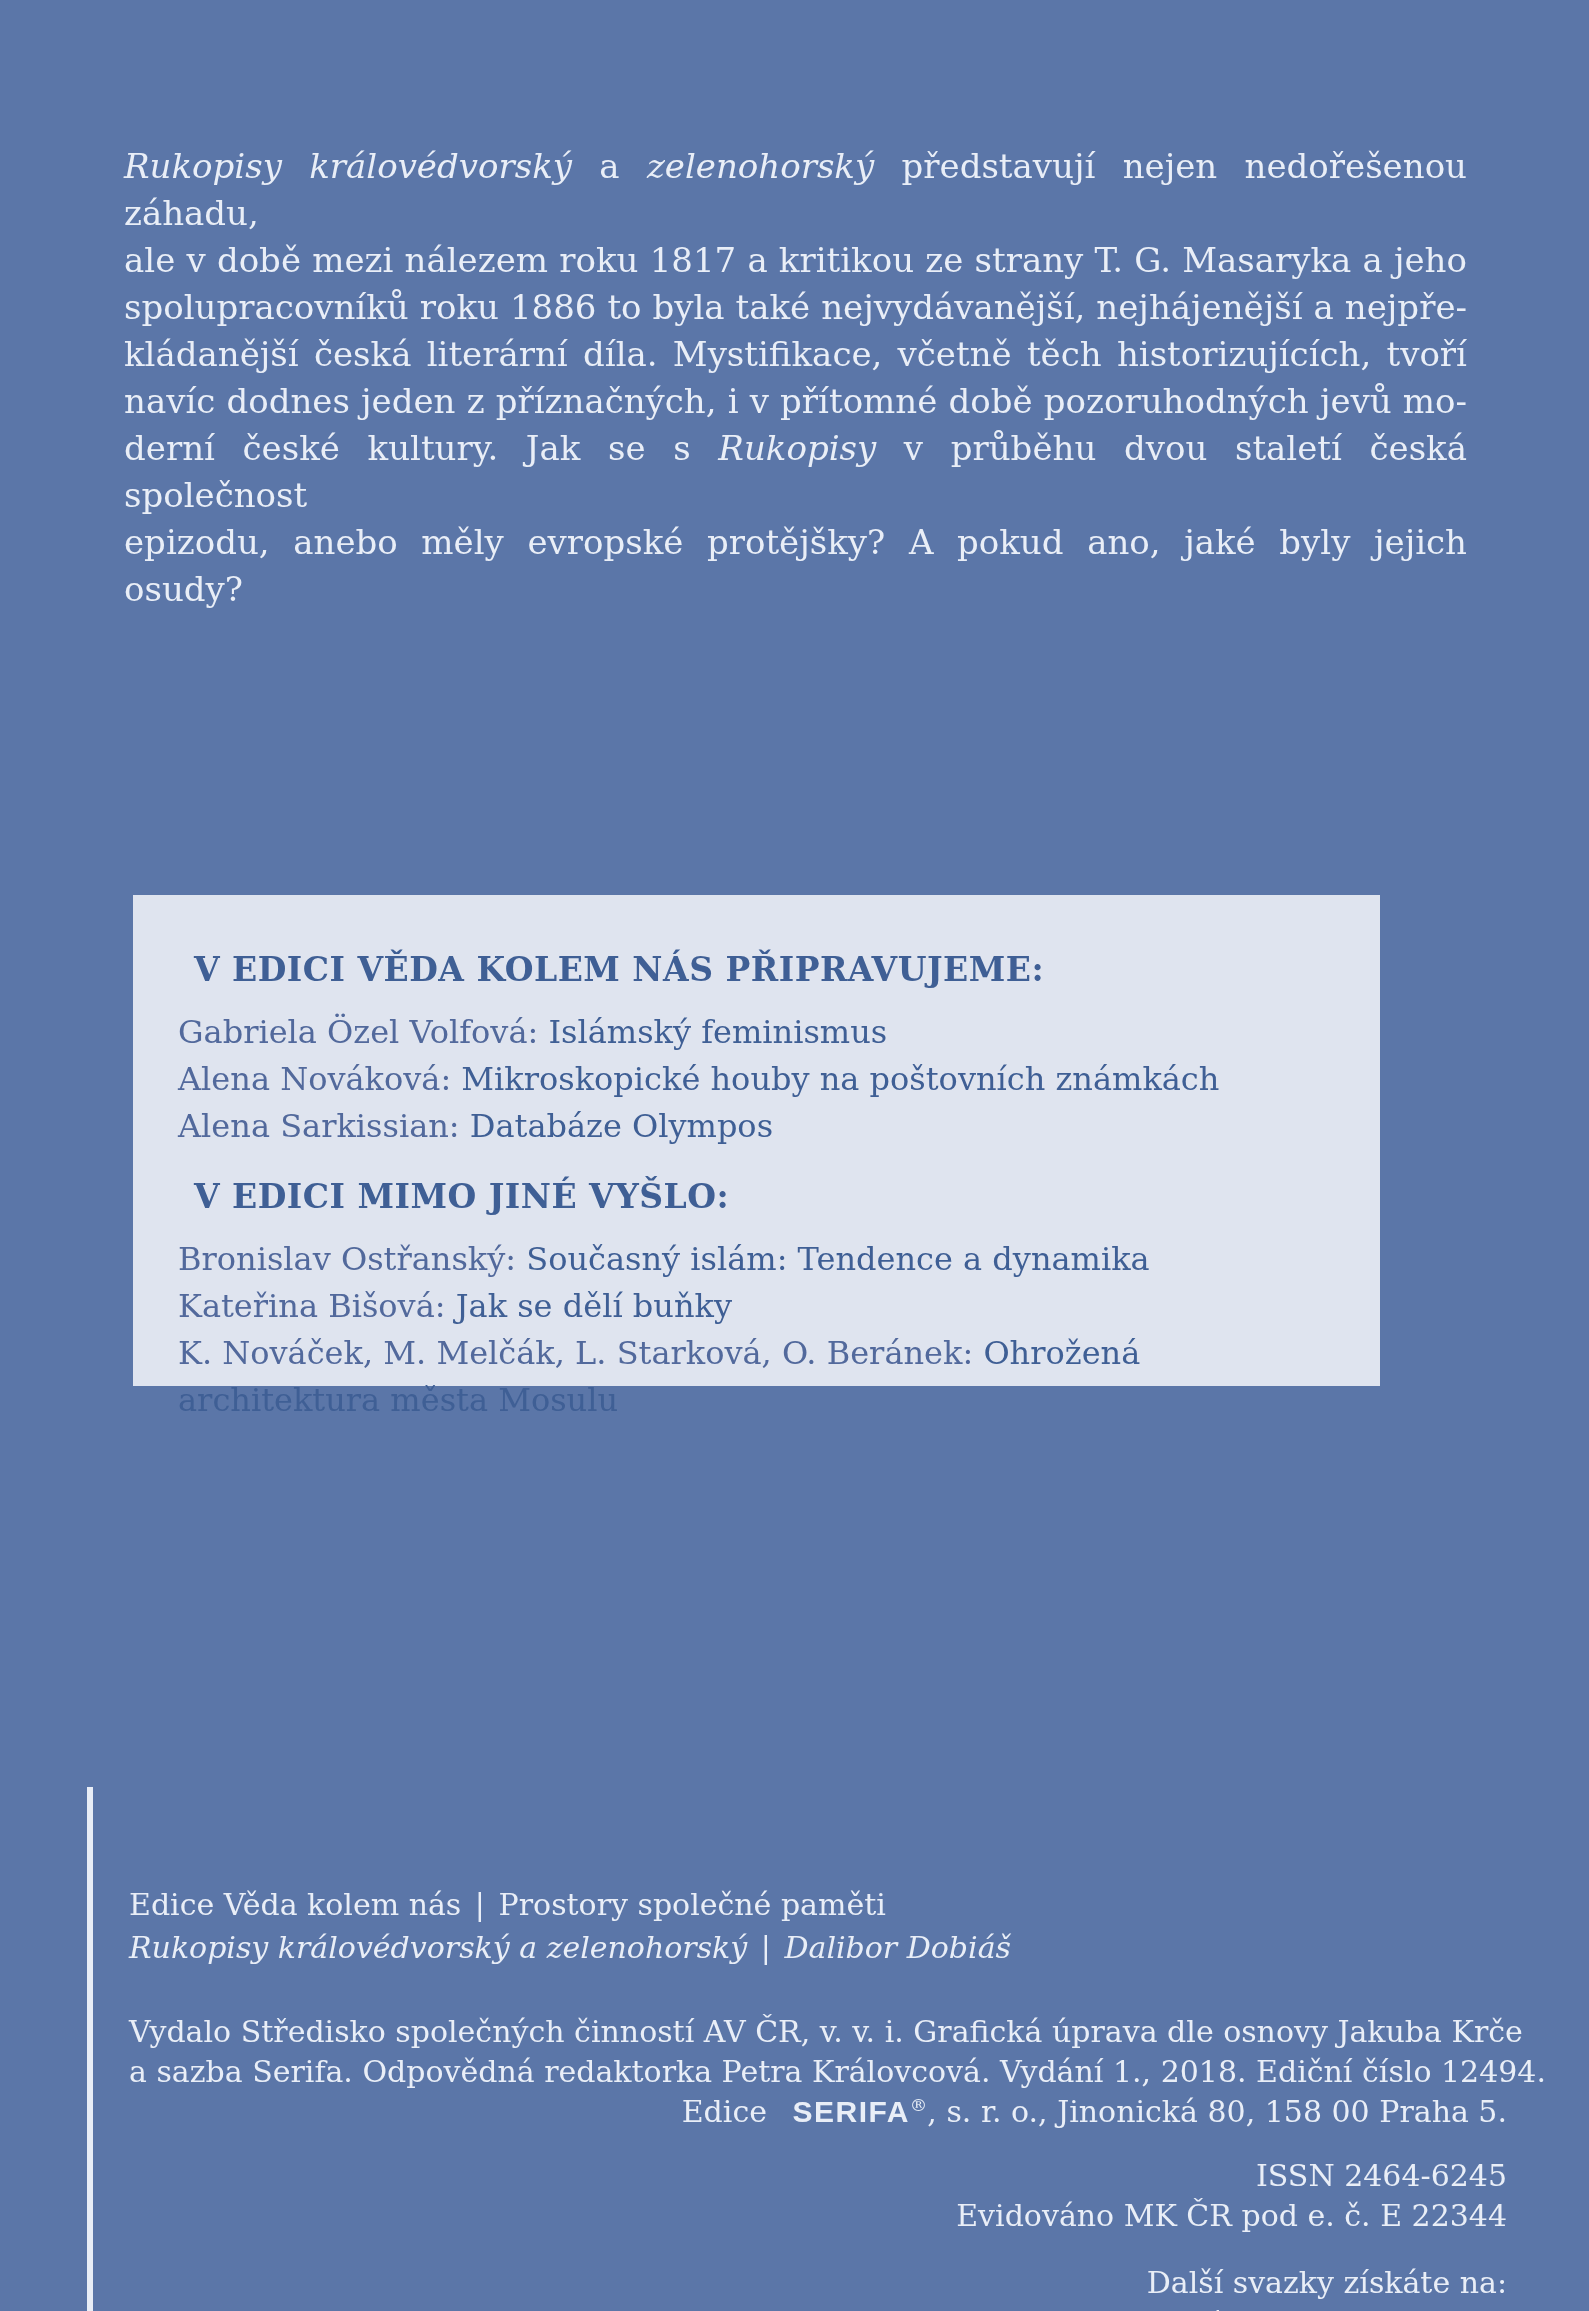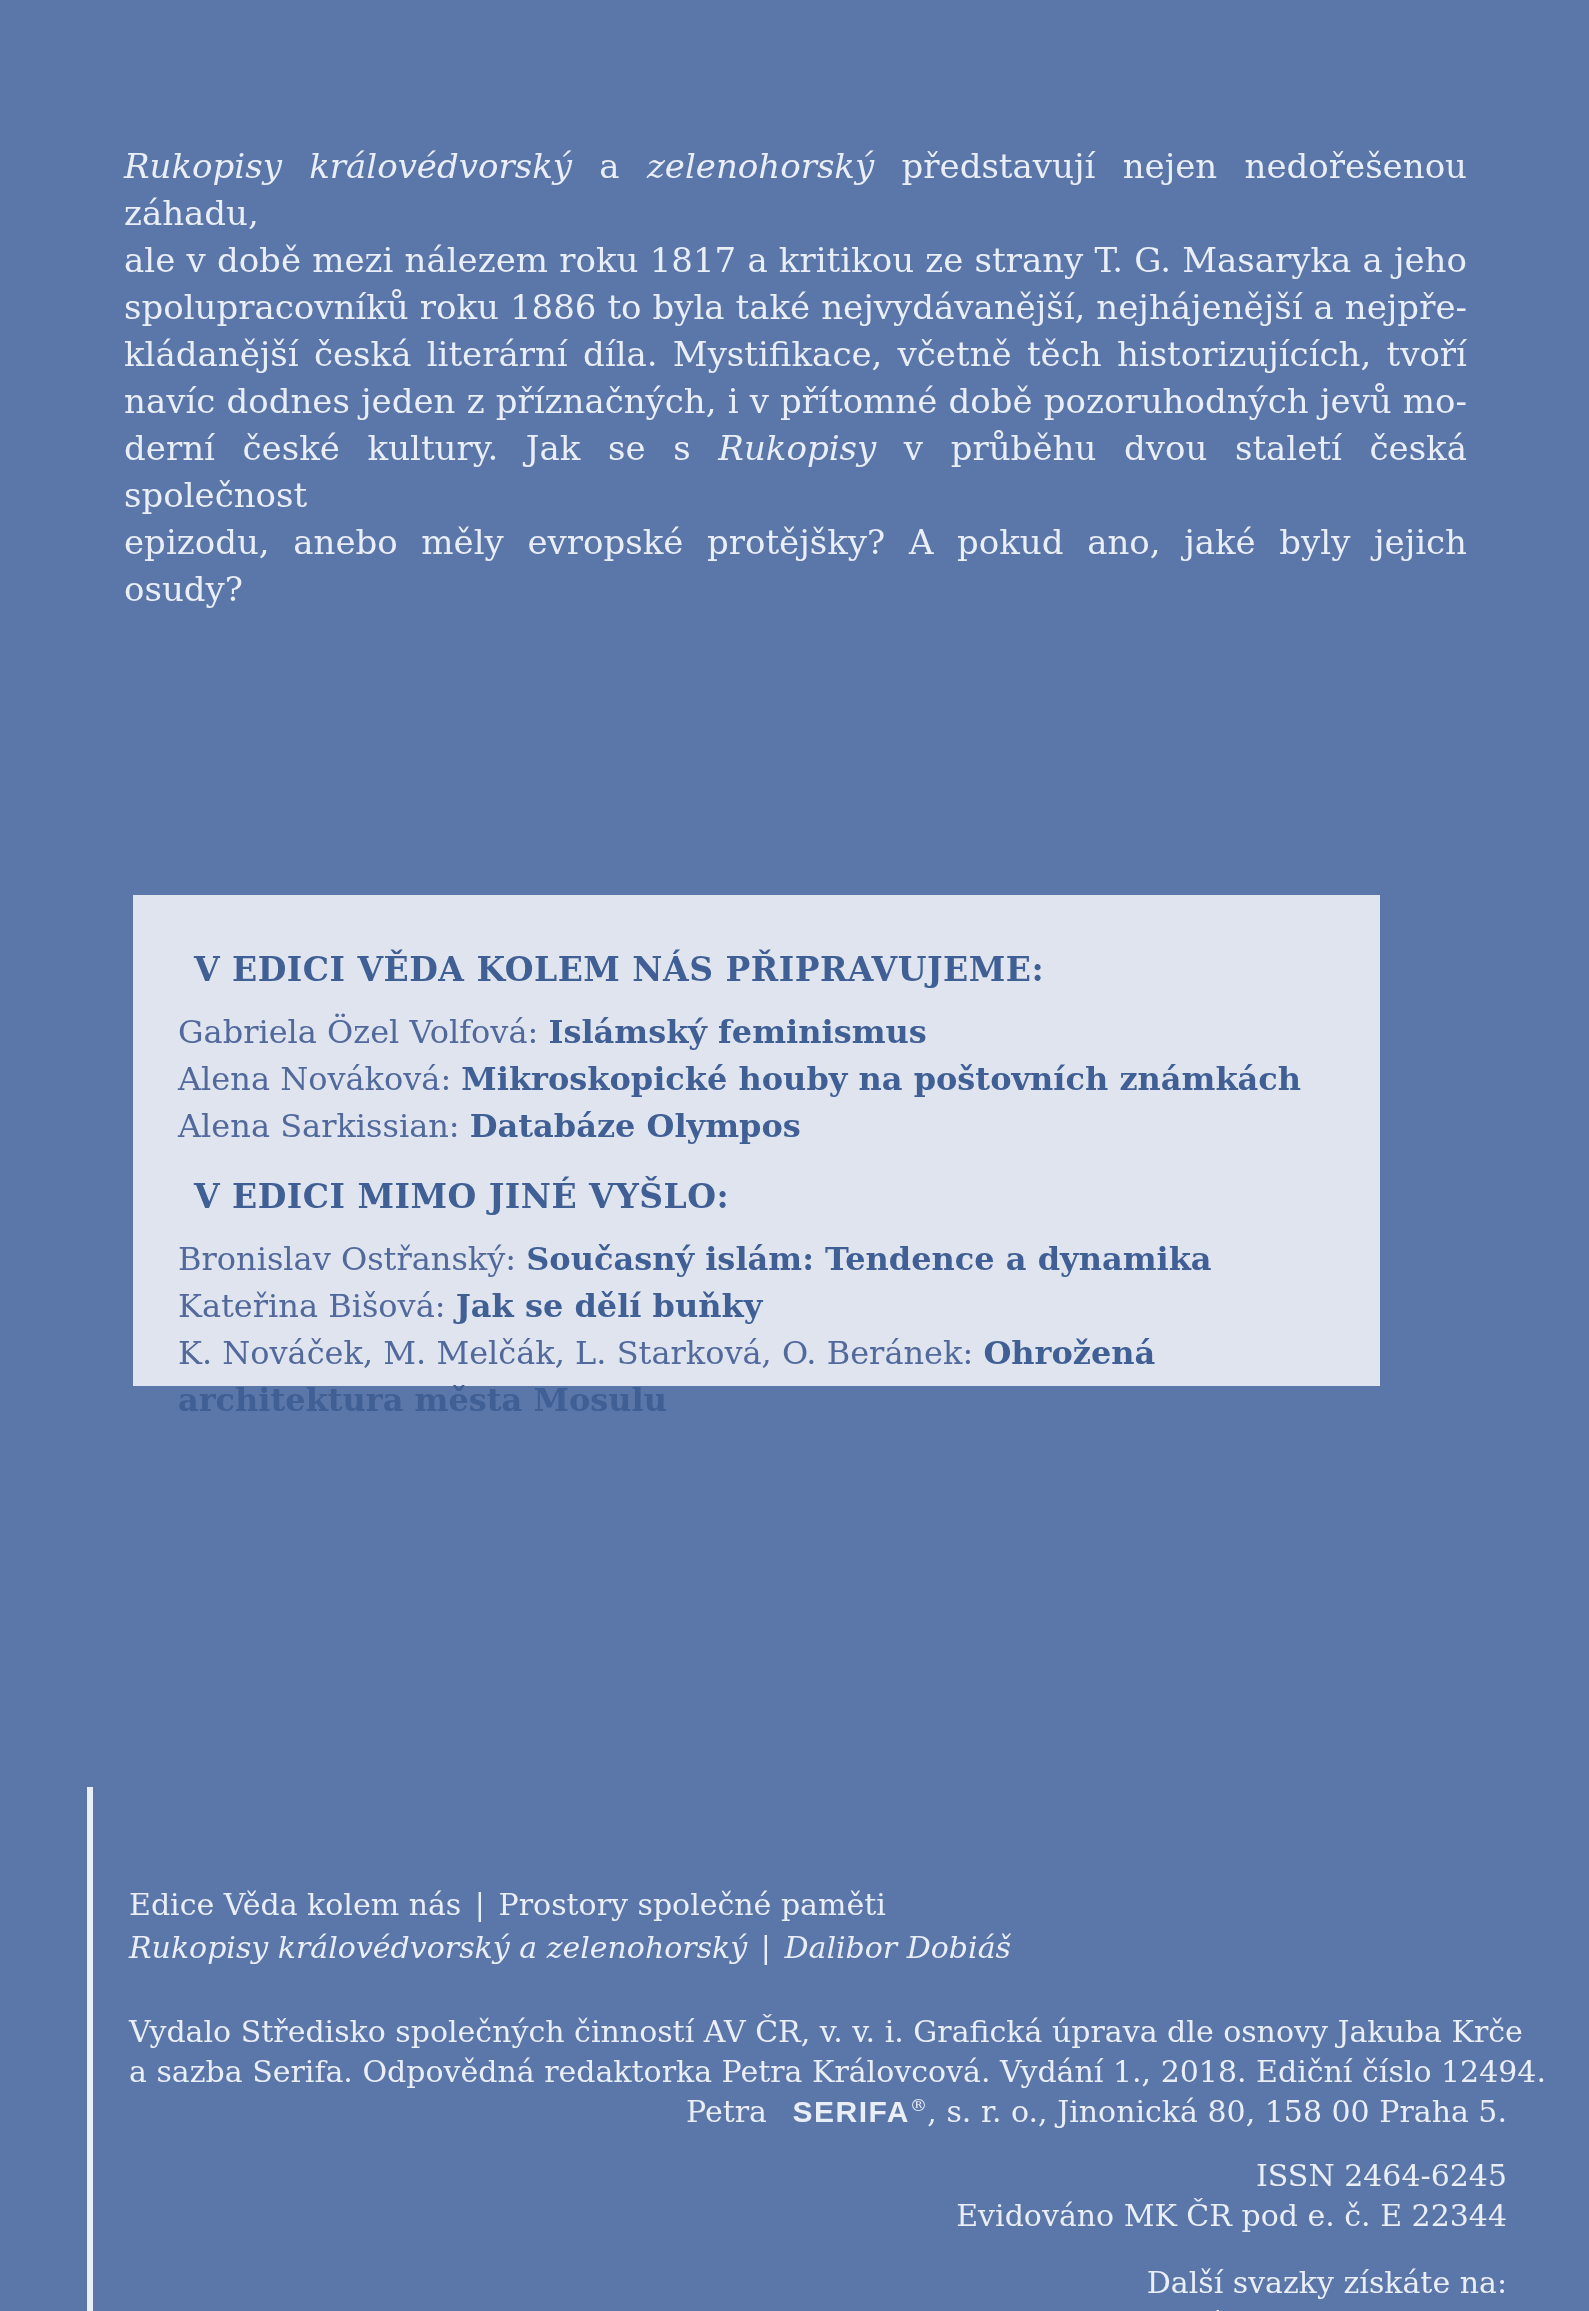--- a/index.html
+++ b/index.html
@@ -43,21 +43,21 @@
   .promo h2{
     margin:16px;font-size:33px;line-height:47px;font-weight:bold;
     color:var(--panel-dark);
     letter-spacing:0.5px;
   }
   .promo h2.second{margin-top:23px;}
   .promo .entry{
     margin:0;font-size:32px;line-height:47px;
     color:var(--panel-light);
   }
-  .promo .entry .title{color:var(--panel-dark);font-weight:bold;}
+  .promo .entry .title{color:var(--panel-dark);font-weight:normal;}
 
   
   .rule{
     position:absolute;left:87px;top:1787px;width:5.8px;height:524px;
     background:var(--ink);
   }
   .imprint{
     position:absolute;left:129px;top:1883px;width:1378px;
     color:var(--ink);
     font-size:30px;
@@ -107,21 +107,21 @@
 
   <footer class="imprint">
     <div class="blockA">
       <div class="f-line"><span>Edice Věda kolem nás</span><span class="pipe">|</span><span>Prostory společné paměti</span></div>
       <div class="f-line italic"><span>Rukopisy královédvorský a zelenohorský</span><span class="pipe">|</span><span>Dalibor Dobiáš</span></div>
     </div>
     <div class="gapA"></div>
     <div class="blockB">
       <div class="f-line">Vydalo Středisko společných činností AV ČR, v. v. i. Grafická úprava dle osnovy Jakuba Krče</div>
       <div class="f-line">a sazba Serifa. Odpovědná redaktorka Petra Královcová. Vydání 1., 2018. Ediční číslo 12494.</div>
-      <div class="f-line"><span>Petra </span><span class="serifa-logo">SERIFA</span><span class="reg">®</span><span>, s. r. o., Jinonická 80, 158 00  Praha 5.</span></div>
+      <div class="f-line"><span>Edice </span><span class="serifa-logo">SERIFA</span><span class="reg">®</span><span>, s. r. o., Jinonická 80, 158 00  Praha 5.</span></div>
     </div>
     <div class="gapB"></div>
     <div class="blockC">
       <div class="f-line">ISSN 2464-6245</div>
       <div class="f-line">Evidováno MK ČR pod e. č. E 22344</div>
     </div>
     <div class="gapC"></div>
     <div class="blockD">
       <div class="f-line">Další svazky získáte na:</div>
       <div class="f-line"><span>www.vedakolemnas.cz</span><span class="pipe">|</span><span>www.academia.cz</span></div>

